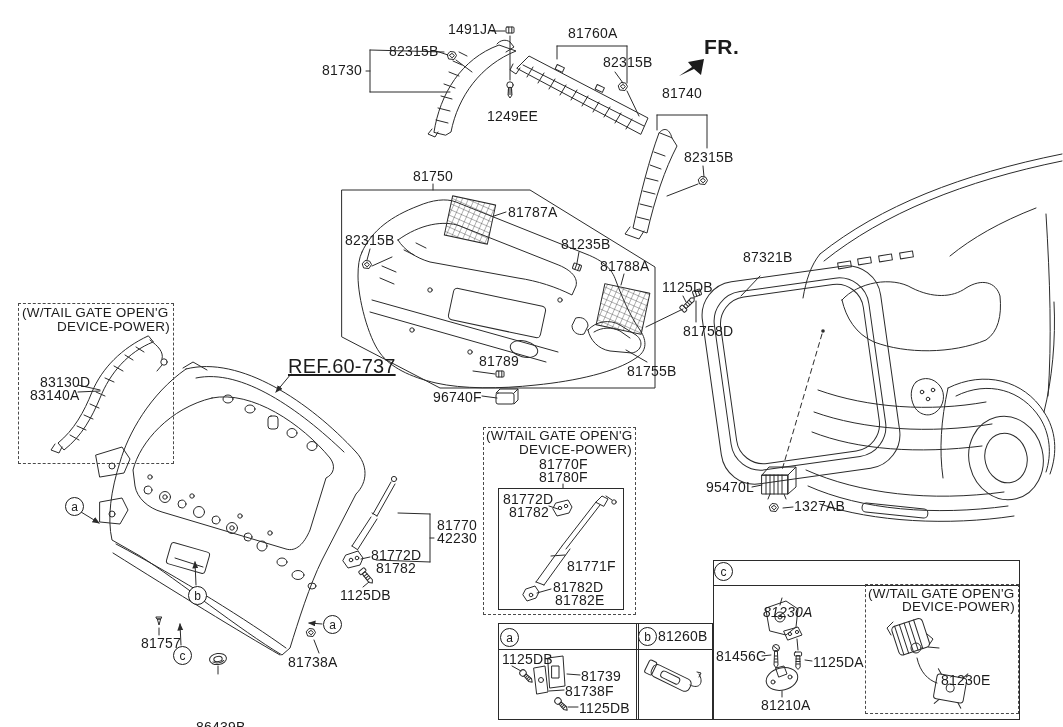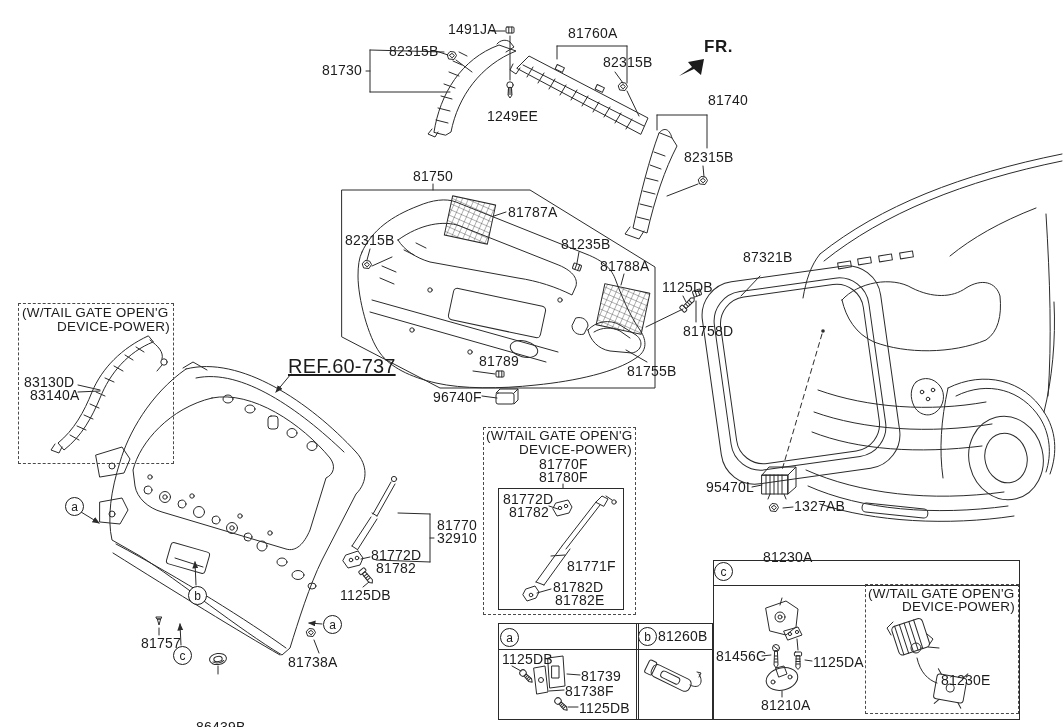--- a/index.html
+++ b/index.html
@@ -3,21 +3,21 @@
 <meta charset="utf-8">
 <style>
   html,body{margin:0;padding:0;background:#ffffff;}
   #canvas{position:relative;width:1063px;height:727px;background:#fff;overflow:hidden;
           font-family:"Liberation Sans",sans-serif;}
   #art{position:absolute;left:0;top:0;}
   .lbl{position:absolute;font-size:14px;line-height:14px;color:#1c1c1c;white-space:nowrap;
        letter-spacing:.2px;}
   .note{font-size:13.5px;}
   .ref{font-weight:normal;text-decoration:underline;font-size:20px;}
-  .fr{font-weight:bold;font-size:17px;letter-spacing:.5px;}
+  .fr{font-weight:bold;font-size:21px;letter-spacing:.5px;}
   .circ{position:absolute;width:17px;height:17px;border:1.4px solid #1c1c1c;border-radius:50%;
         background:#fff;display:flex;align-items:center;justify-content:center;
         font-size:12px;color:#1c1c1c;z-index:3;}
   .sbox{position:absolute;border:1.4px solid #2b2b2b;background:transparent;}
   .dbox{position:absolute;border:1.4px dashed #4a4a4a;background:transparent;}
   .hline{position:absolute;left:0;right:0;border-top:1.4px solid #2b2b2b;}
 </style>
 </head>
 <body>
 
@@ -367,43 +367,43 @@
 <div class="circ" style="left:714px;top:562px;">
       <span>c</span>
     </div>
 
 <div class="lbl" style="left:448px;top:22px;">1491JA</div>
 <div class="lbl" style="left:389px;top:44px;">82315B</div>
 <div class="lbl" style="left:322px;top:63px;">81730</div>
 <div class="lbl" style="left:568px;top:26px;">81760A</div>
 <div class="lbl" style="left:603px;top:55px;">82315B</div>
 <div class="lbl fr" style="left:704px;top:40px;">FR.</div>
-<div class="lbl" style="left:662px;top:93px;margin-left:46px;">81740</div>
+<div class="lbl" style="left:662px;top:86px;">81740</div>
 <div class="lbl" style="left:487px;top:109px;text-align:right;">1249EE</div>
 <div class="lbl" style="left:684px;top:150px;">82315B</div>
 <div class="lbl" style="left:413px;top:169px;text-align:center;">81750</div>
 <div class="lbl" style="left:508px;top:205px;">81787A</div>
 <div class="lbl" style="left:345px;top:233px;">82315B</div>
 <div class="lbl" style="left:561px;top:237px;">81235B</div>
 <div class="lbl" style="left:600px;top:259px;">81788A</div>
 <div class="lbl" style="left:662px;top:280px;">1125DB</div>
 <div class="lbl" style="left:683px;top:324px;">81758D</div>
 <div class="lbl" style="left:437px;top:354px;margin-left:42px;">81789</div>
 <div class="lbl" style="left:627px;top:364px;">81755B</div>
 <div class="lbl" style="left:433px;top:390px;">96740F</div>
 <div class="lbl" style="left:743px;top:250px;">87321B</div>
 
 <div class="lbl note" style="left:22px;top:306px;">(W/TAIL GATE OPEN'G</div>
 <div class="lbl note" style="left:57px;top:320px;">DEVICE-POWER)</div>
-<div class="lbl" style="left:24px;top:375px;">83130D</div>
+<div class="lbl" style="left:40px;top:375px;">83130D</div>
 <div class="lbl" style="left:30px;top:388px;">83140A</div>
 
 <div class="lbl ref" style="left:288px;top:359px;">REF.60-737</div>
 <div class="lbl" style="left:437px;top:518px;">81770</div>
-<div class="lbl" style="left:437px;top:531px;">32910</div>
+<div class="lbl" style="left:437px;top:531px;">42230</div>
 <div class="lbl" style="left:371px;top:548px;">81772D</div>
 <div class="lbl" style="left:376px;top:561px;">81782</div>
 <div class="lbl" style="left:340px;top:588px;">1125DB</div>
 <div class="lbl" style="left:141px;top:636px;">81757</div>
 <div class="lbl" style="left:288px;top:655px;">81738A</div>
 <div class="lbl" style="left:196px;top:676px;margin-top:44px;">86439B</div>
 
 <div class="lbl note" style="left:486px;top:429px;">(W/TAIL GATE OPEN'G</div>
 <div class="lbl note" style="left:519px;top:443px;">DEVICE-POWER)</div>
 <div class="lbl" style="left:539px;top:457px;">81770F</div>
@@ -416,21 +416,21 @@
 
 <div class="lbl" style="left:706px;top:480px;">95470L</div>
 <div class="lbl" style="left:794px;top:499px;">1327AB</div>
 
 <div class="lbl" style="left:502px;top:652px;">1125DB</div>
 <div class="lbl" style="left:581px;top:669px;">81739</div>
 <div class="lbl" style="left:565px;top:684px;">81738F</div>
 <div class="lbl" style="left:579px;top:701px;">1125DB</div>
 <div class="lbl" style="left:658px;top:629px;">81260B</div>
 
-<div class="lbl" style="left:763px;top:550px;">81230A</div>
+<div class="lbl" style="left:763px;top:605px;font-style:italic;">81230A</div>
 <div class="lbl" style="left:716px;top:649px;">81456C</div>
 <div class="lbl" style="left:813px;top:655px;">1125DA</div>
 <div class="lbl" style="left:761px;top:698px;">81210A</div>
 <div class="lbl note" style="left:868px;top:587px;">(W/TAIL GATE OPEN'G</div>
 <div class="lbl note" style="left:902px;top:600px;">DEVICE-POWER)</div>
 <div class="lbl" style="left:941px;top:641px;margin-top:32px;">81230E</div>
 
 </div>
 
 </body></html>

